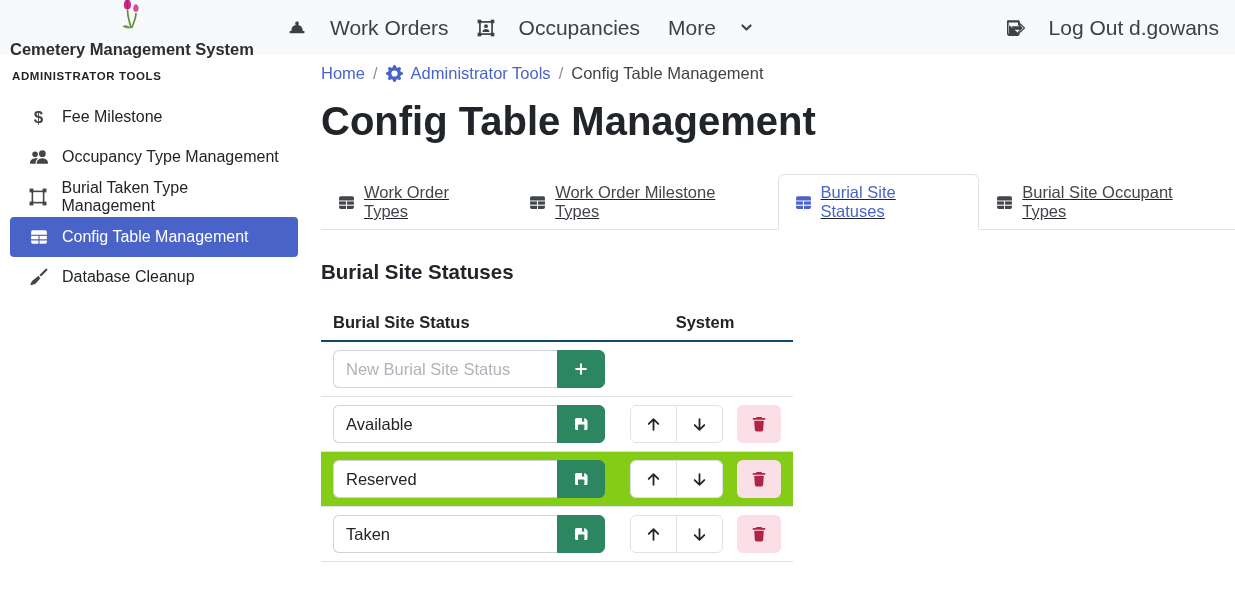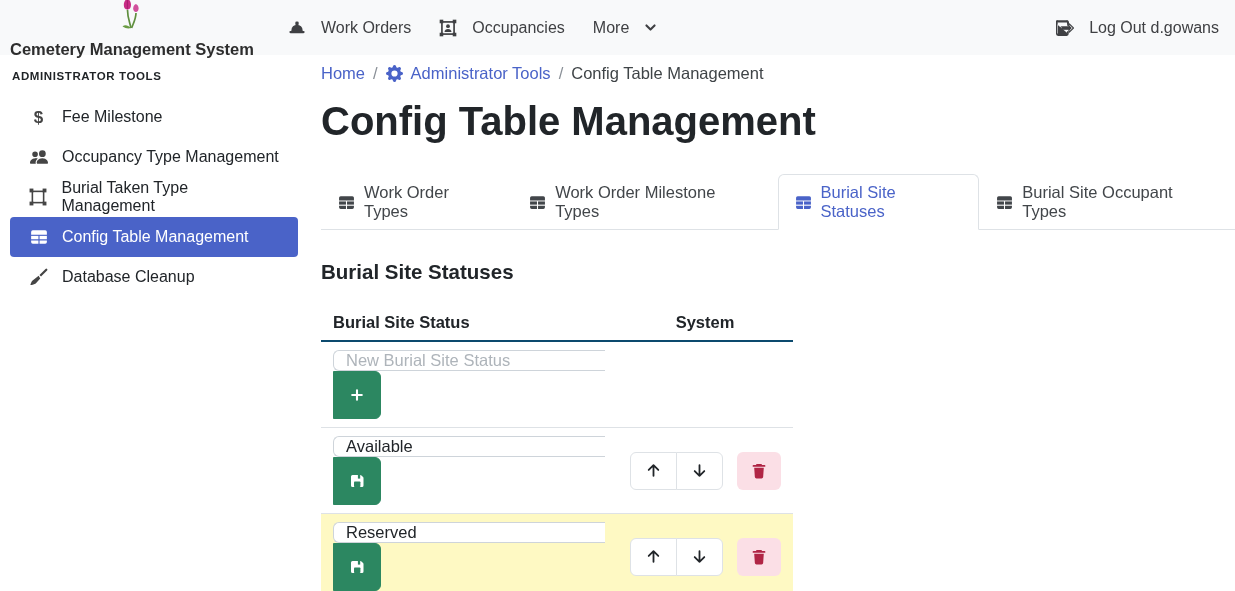--- a/index.html
+++ b/index.html
@@ -14,22 +14,22 @@
 
   
   .navbar {
     height:55px; background:#f8f9fa;
     display:flex; align-items:center;
     padding:0 16px 0 10px;
   }
   .brand { display:flex; align-items:center; gap:9px; margin-right:20px; cursor:pointer;flex-direction:column; }
   .brand-text { font-weight:700; font-size:16.5px; color:#2d2d2d; }
   .nav-link {
-    display:flex; align-items:center; gap:15px;
-    padding:0 14px; font-size:16px; color:#3f4043; cursor:pointer; height:55px;
+    display:flex; align-items:center; gap:24px;
+    padding:0 14px; font-size:21px; color:#3f4043; cursor:pointer; height:55px;
   }
   .nav-spacer { flex:1; }
 
   
   .layout { display:flex; align-items:flex-start; }
   .sidebar { width:321px; flex:0 0 321px; padding-top:9px; }
   .side-heading {
     font-size:11.5px; font-weight:700; letter-spacing:.6px;
     color:#1f2326; padding:0 12px; margin:6px 0 15px;
   }
@@ -45,44 +45,44 @@
 
   
   .main { flex:1; padding-top:9px; }
   .breadcrumb { display:flex; align-items:center; gap:8px; font-size:16.5px; }
   .crumb-link { color:#4a63c8; display:flex; align-items:center; gap:8px; cursor:pointer; text-decoration:none; }
   .crumb-sep { color:#8a9097; }
   .crumb-current { color:#3f4447; }
 
   .page-title { font-size:40px; font-weight:600; margin:16px 0 30px; color:#212529; }
 
-  .tabs { display:flex; border-bottom:1px solid #dee2e6; margin-right:0; }
+  .tabs { display:flex; border-bottom:1px solid #dee2e6; margin-right:0;text-decoration:underline; }
   .tab {
     display:flex; align-items:center; gap:9px;
     padding:8px 16px; font-size:16.5px; color:#42464a;
     border:1px solid transparent; border-radius:6px 6px 0 0;
     margin-bottom:-1px; cursor:pointer;
   }
   .tab .t-icon { color:#42464a; }
   .tab.active { background:#fff; border-color:#dee2e6 #dee2e6 #fff; color:#4a63c8; }
   .tab.active .t-icon { color:#4a63c8; }
 
   .section-heading { font-size:20.5px; font-weight:700; margin:30px 0 0; }
 
   
   .cfg-table { margin-top:21px; width:472px; font-size:16.5px; }
   .t-header { display:flex; border-bottom:2px solid #0c4a6e; font-weight:700; }
   .t-header .c1 { width:296px; padding:8px 12px; }
   .t-header .c2 { width:176px; padding:8px 0; text-align:center; }
   .t-row { display:flex; align-items:center; border-bottom:1px solid #dee2e6; padding:8px 0; }
-  .t-row.striped { background:#fef9c3;align-items:center; }
+  .t-row.striped { background:#84cc16;align-items:center; }
   .t-row .c1 { width:296px; padding:0 12px; }
   .t-row .c2 { width:176px; display:flex; justify-content:center; align-items:center; gap:14px; }
 
-  .igroup { display:flex; width:272px;flex-direction:column; }
+  .igroup { display:flex; width:272px; }
   .igroup input {
     flex:1; min-width:0; height:38px;
     border:1px solid #ced4da; border-right:none; border-radius:6px 0 0 6px;
     padding:0 12px; font-size:16.5px; color:#212529; outline:none;
     font-family:"Liberation Sans","DejaVu Sans",sans-serif; background:#fff;
   }
   .igroup input::placeholder { color:#aeb4ba; }
   .btn-green {
     width:48px; height:38px; flex:0 0 48px;
     background:#2c8761; border:1px solid #2c8761; border-radius:0 6px 6px 0;

